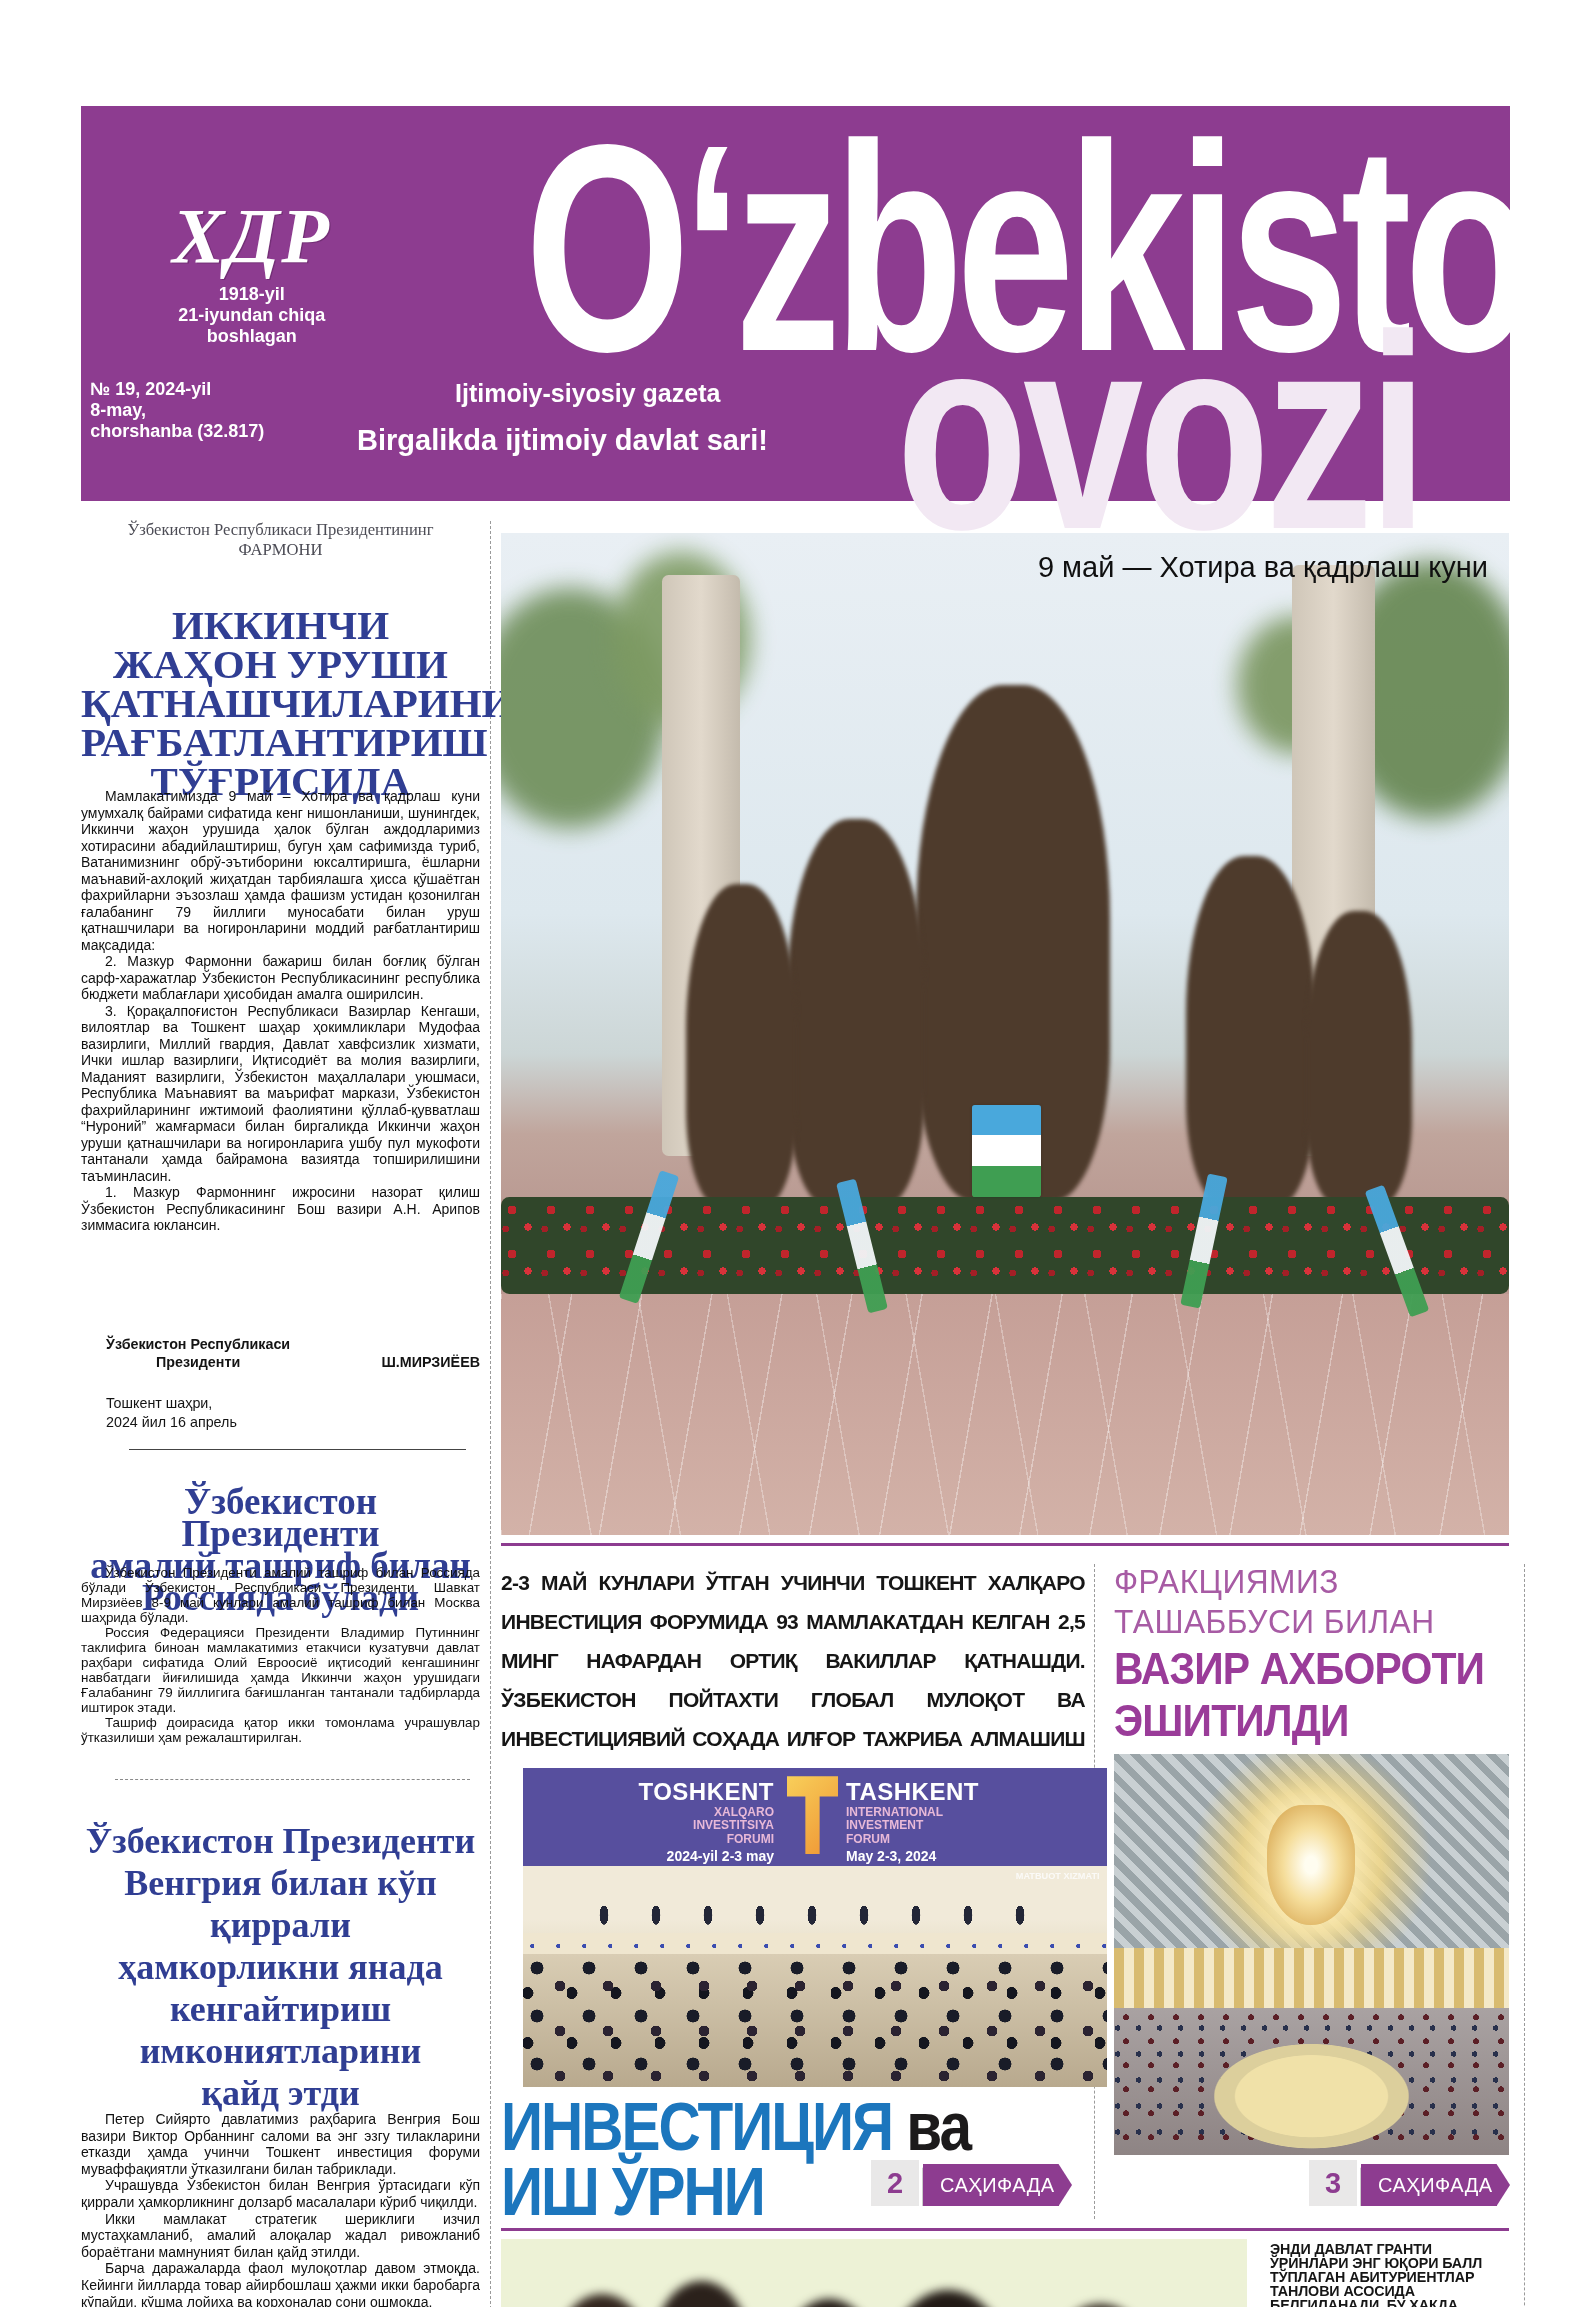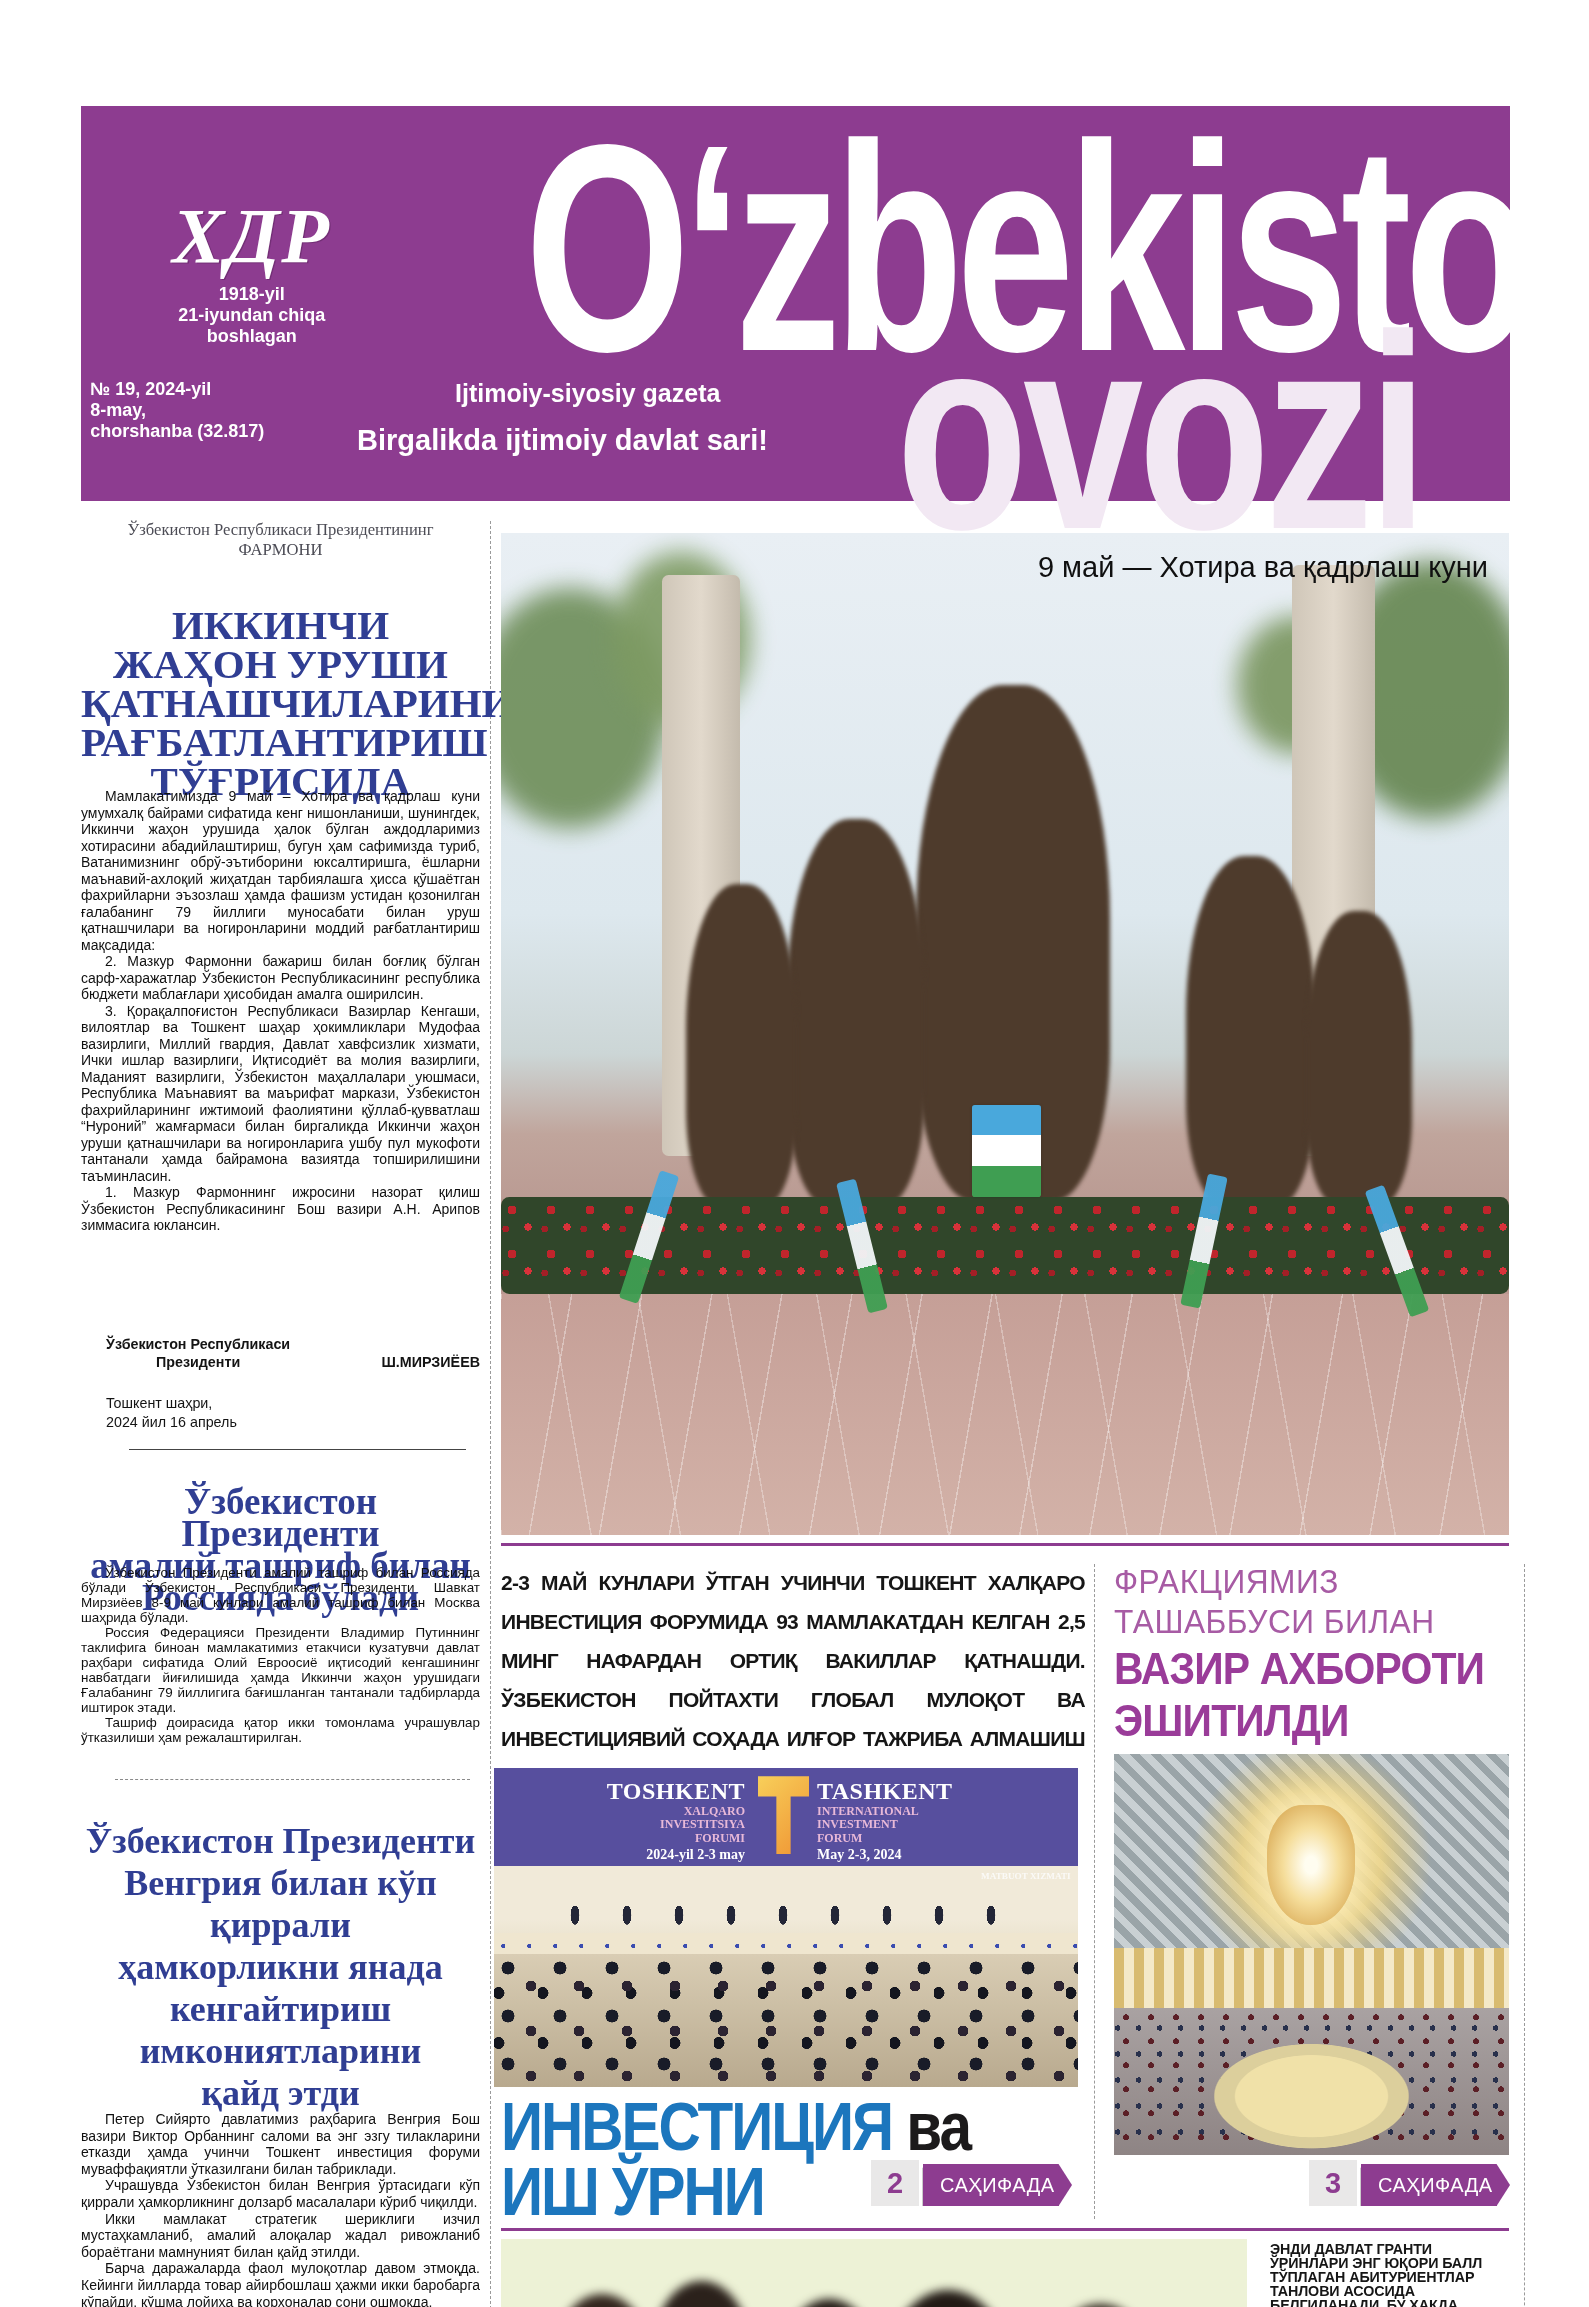--- a/index.html
+++ b/index.html
@@ -85,21 +85,21 @@
   .plaza { left:0; top:761px; width:1008px; height:241px;
     background:
      repeating-linear-gradient(100deg, rgba(255,255,255,.35) 0 1.4px, transparent 1.4px 69px),
      repeating-linear-gradient(80deg, rgba(255,255,255,.3) 0 1.4px, transparent 1.4px 88px),
      linear-gradient(180deg,#c59f97,#d3b2a8); }
 
   
   .inv-lede { left:501px; top:1563px; width:584px; height:198px; font-weight:bold;
     font-size:21px; line-height:39px; letter-spacing:-0.7px; text-align:justify; color:#161616;
     overflow:hidden; }
-  .forum { left:494px; top:1768px; width:584px; height:319px; overflow:hidden; background:#14532d;font-family:Liberation Serif, serif; }
+  .forum { left:523px; top:1768px; width:584px; height:319px; overflow:hidden; background:#14532d; }
   .forum-banner { left:0; top:0; width:584px; height:98px; background:#574f9e; color:#fff; }
   .fb-left { left:99px; top:10px; width:152px; text-align:right; }
   .fb-right { left:323px; top:10px; width:194px; text-align:left; }
   .fb-big { font-weight:bold; font-size:24px; letter-spacing:0.5px; }
   .fb-sub { font-weight:bold; font-size:12px; line-height:13.4px; color:#e8b9d8; }
   .fb-date { font-weight:bold; font-size:14px; margin-top:1.8px; color:#fff; }
   .fb-logo { left:264px; top:8.3px; width:51px; height:78px;
     background:linear-gradient(135deg,#f8cf5a,#ef9433);
     clip-path:polygon(0 0,100% 0,100% 26%,64% 26%,64% 100%,36% 100%,36% 26%,0 26%); }
   .forum-hall { left:0; top:98px; width:584px; height:88px;

